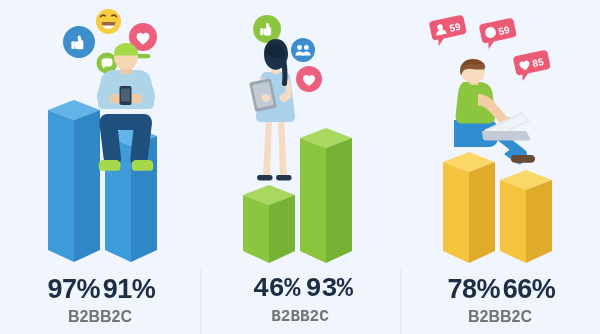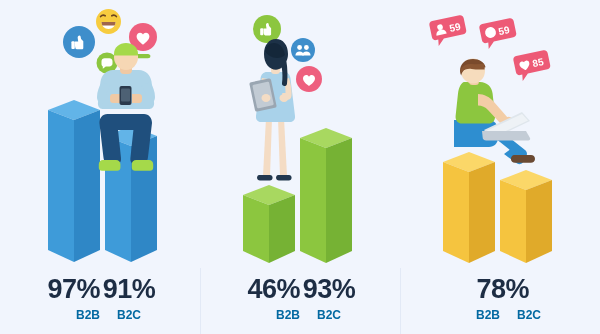--- a/index.html
+++ b/index.html
@@ -12,34 +12,34 @@
   #stage{position:relative;width:600px;height:334px;background:#f1f5fd;}
 
   
   .label-strip{position:absolute;left:0;top:266px;width:600px;height:68px;}
   .divider{position:absolute;top:268px;width:1px;height:66px;background:#e2e9f6;}
   .divider.d1{left:200px;}
   .divider.d2{left:400px;}
 
   .group-labels{position:absolute;top:0;width:200px;height:68px;}
   .group-labels.g1{left:0;}
-  .group-labels.g2{left:200px;}
+  .group-labels.g2{left:200px;font-family:Liberation Mono, monospace;}
   .group-labels.g3{left:400px;padding-left:24px;}
 
   .pct-row{position:absolute;left:0;top:8px;width:200px;
     display:flex;justify-content:center;align-items:baseline;}
   .pct{font-size:27px;font-weight:bold;color:#1d2d44;letter-spacing:-0.5px;}
   .pct.left{width:58px;text-align:right;}
   .pct.right{width:58px;text-align:center;}
 
   .bb-row{position:absolute;left:0;top:42px;width:200px;
     display:flex;justify-content:center;}
-  .bb{font-size:12px;font-weight:bold;color:#0369a1;}
+  .bb{font-size:16px;font-weight:bold;color:#737373;}
   .bb.left{width:58px;text-align:right;}
-  .bb.right{width:58px;text-align:center;}
+  .bb.right{width:58px;text-align:left;}
 
   
   .bar{position:absolute;}
   .bar svg{display:block;overflow:visible;}
 
   
   .person{position:absolute;}
   .person svg{display:block;overflow:visible;}
 
   
@@ -297,20 +297,21 @@
       </div>
       <div class="bb-row">
         <span class="bb left">B2B</span>
         <span class="bb right">B2C</span>
       </div>
     </div>
 
     <div class="group-labels g3">
       <div class="pct-row">
         <span class="pct left">78%</span>
+        <span class="pct right">66%</span>
       </div>
       <div class="bb-row">
         <span class="bb left">B2B</span>
         <span class="bb right">B2C</span>
       </div>
     </div>
 
   </div>
 
 </div>

